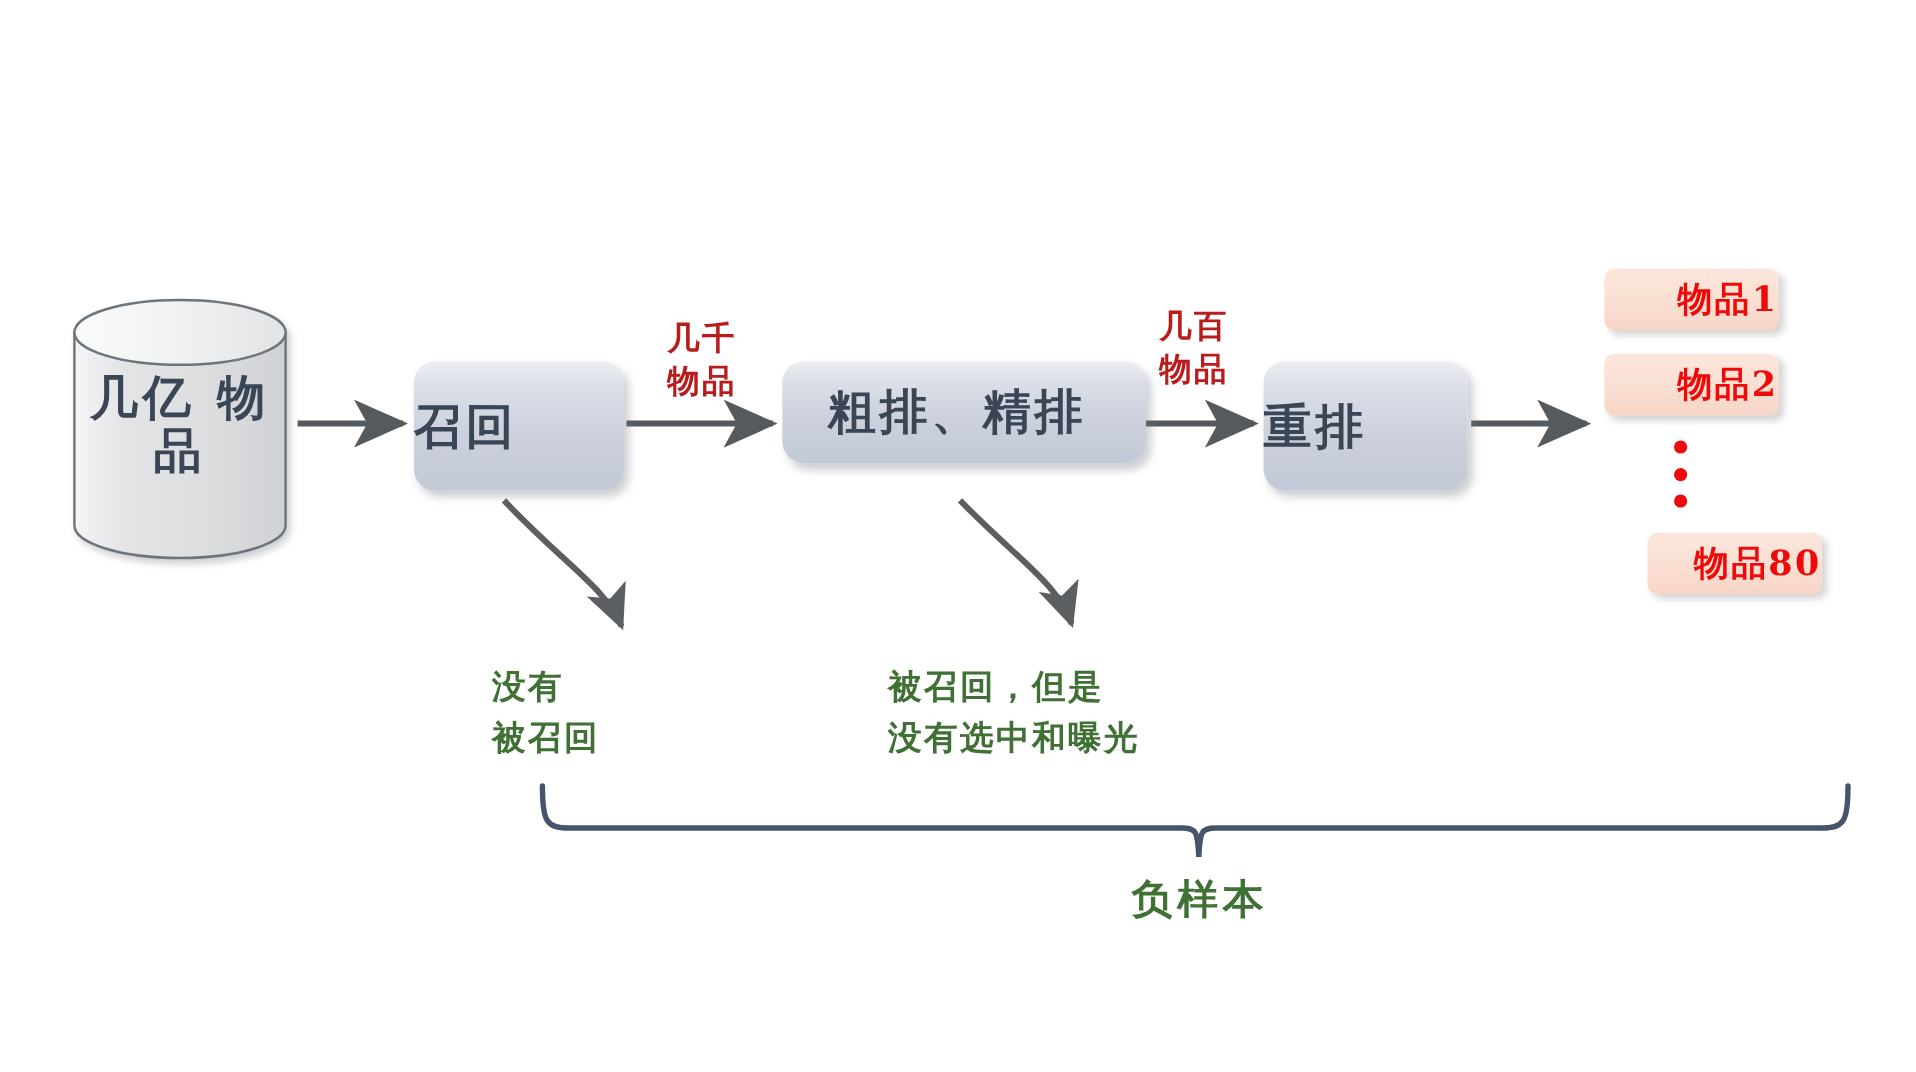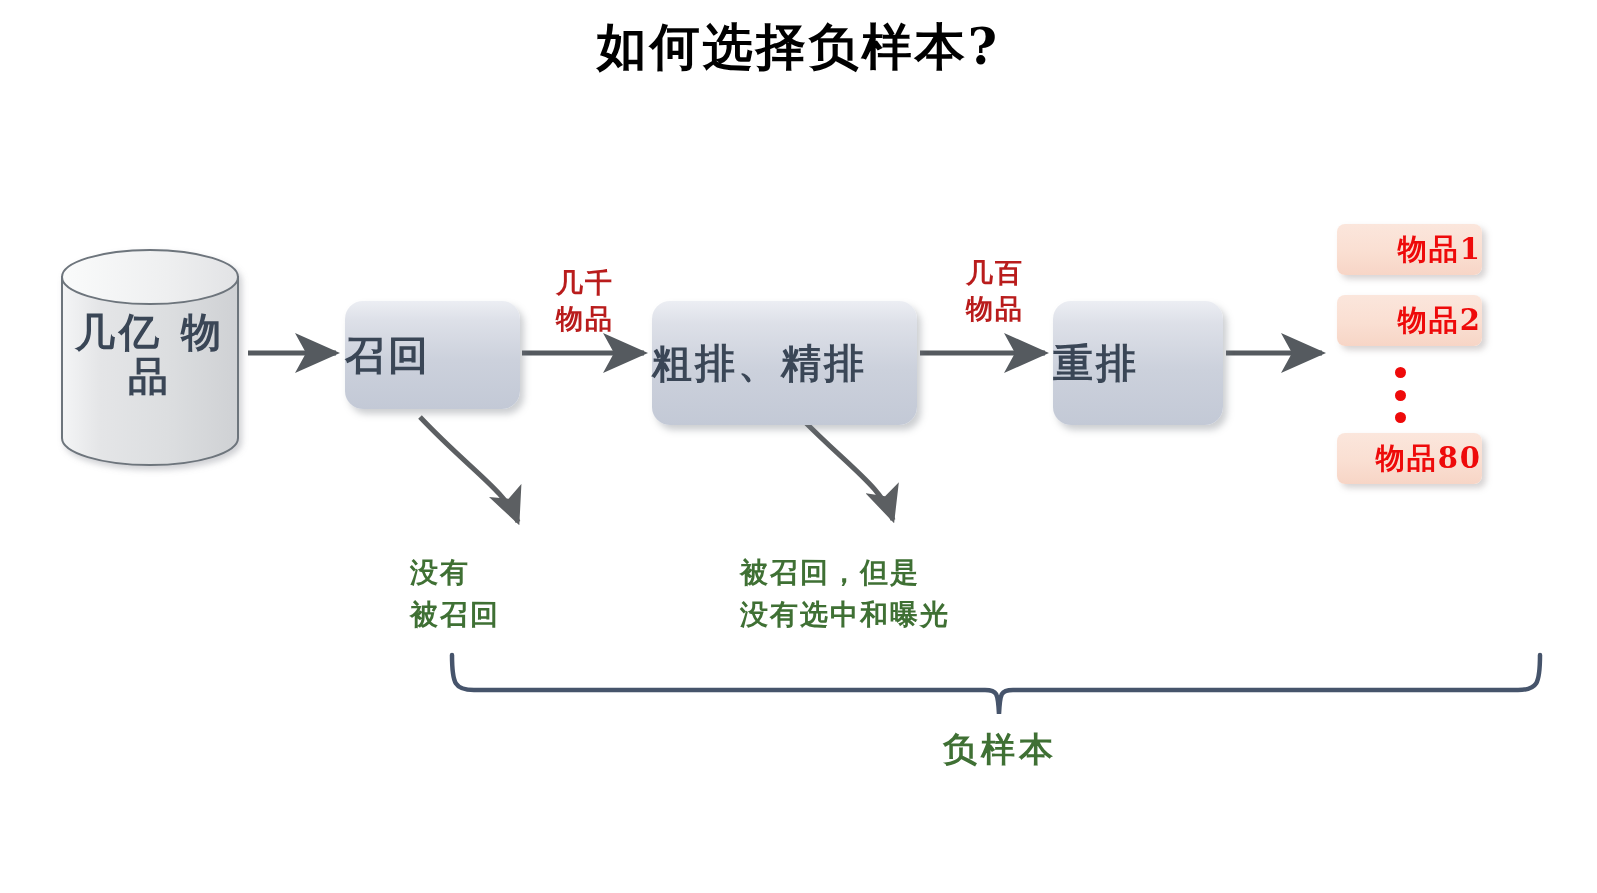--- a/index.html
+++ b/index.html
@@ -51,22 +51,22 @@
     display: flex;
     align-items: center;
     justify-content: flex-start;
     color: #3a4656;
     font-family: "DejaVu Serif", "Liberation Serif", serif;
     font-weight: 700;
     letter-spacing: 3px;
     white-space: nowrap;
   }
   #box-recall   { left: 345px;  top: 301px; width: 175px; height: 108px; font-size: 40px; }
-  #box-rank     { left: 652px;  top: 301px; width: 265px; height: 124px; font-size: 40px; }
-  #box-rerank   { left: 1053px; top: 301px; width: 170px; height: 124px; font-size: 40px; }
+  #box-rank     { left: 652px;  top: 301px; width: 265px; height: 85px; font-size: 40px; padding-left: 38px; }
+  #box-rerank   { left: 1053px; top: 301px; width: 170px; height: 108px; font-size: 40px; }
 
   
   #cyl-label {
     position: absolute;
     left: 60px;
     top: 310px;
     width: 180px;
     text-align: center;
     color: #3a4656;
     font-family: "DejaVu Serif", "Liberation Serif", serif;
@@ -105,21 +105,21 @@
     justify-content: flex-end;
     color: #ee0a0a;
     font-family: "DejaVu Serif", "Liberation Serif", serif;
     font-weight: 600;
     font-size: 29px;
     letter-spacing: 2px;
     white-space: nowrap;
   }
   #item-1  { top: 224px; }
   #item-2  { top: 295px; }
-  #item-80 { top: 433px; }
+  #item-80 { top: 444px; margin-left: 36px; }
 
   .vdots {
     position: absolute;
     left: 1393px;
     top: 367px;
     width: 14px;
     height: 56px;
     display: flex;
     flex-direction: column;
     justify-content: space-between;
@@ -161,21 +161,20 @@
     font-size: 34px;
     letter-spacing: 4px;
     white-space: nowrap;
   }
 </style>
 </head>
 <body>
 
 <div id="canvas">
 
-  <div id="title">如何选择负样本?</div>
 
   <svg id="vector" width="1597" height="893" viewBox="0 0 1597 893" xmlns="http://www.w3.org/2000/svg">
     <defs>
       <linearGradient id="cylBody" x1="0" y1="0" x2="1" y2="0">
         <stop offset="0%" stop-color="#f4f5f6"></stop>
         <stop offset="22%" stop-color="#e4e5e7"></stop>
         <stop offset="60%" stop-color="#dcdee0"></stop>
         <stop offset="100%" stop-color="#cfd1d4"></stop>
       </linearGradient>
       <linearGradient id="cylTop" x1="0" y1="0" x2="1" y2="0">

